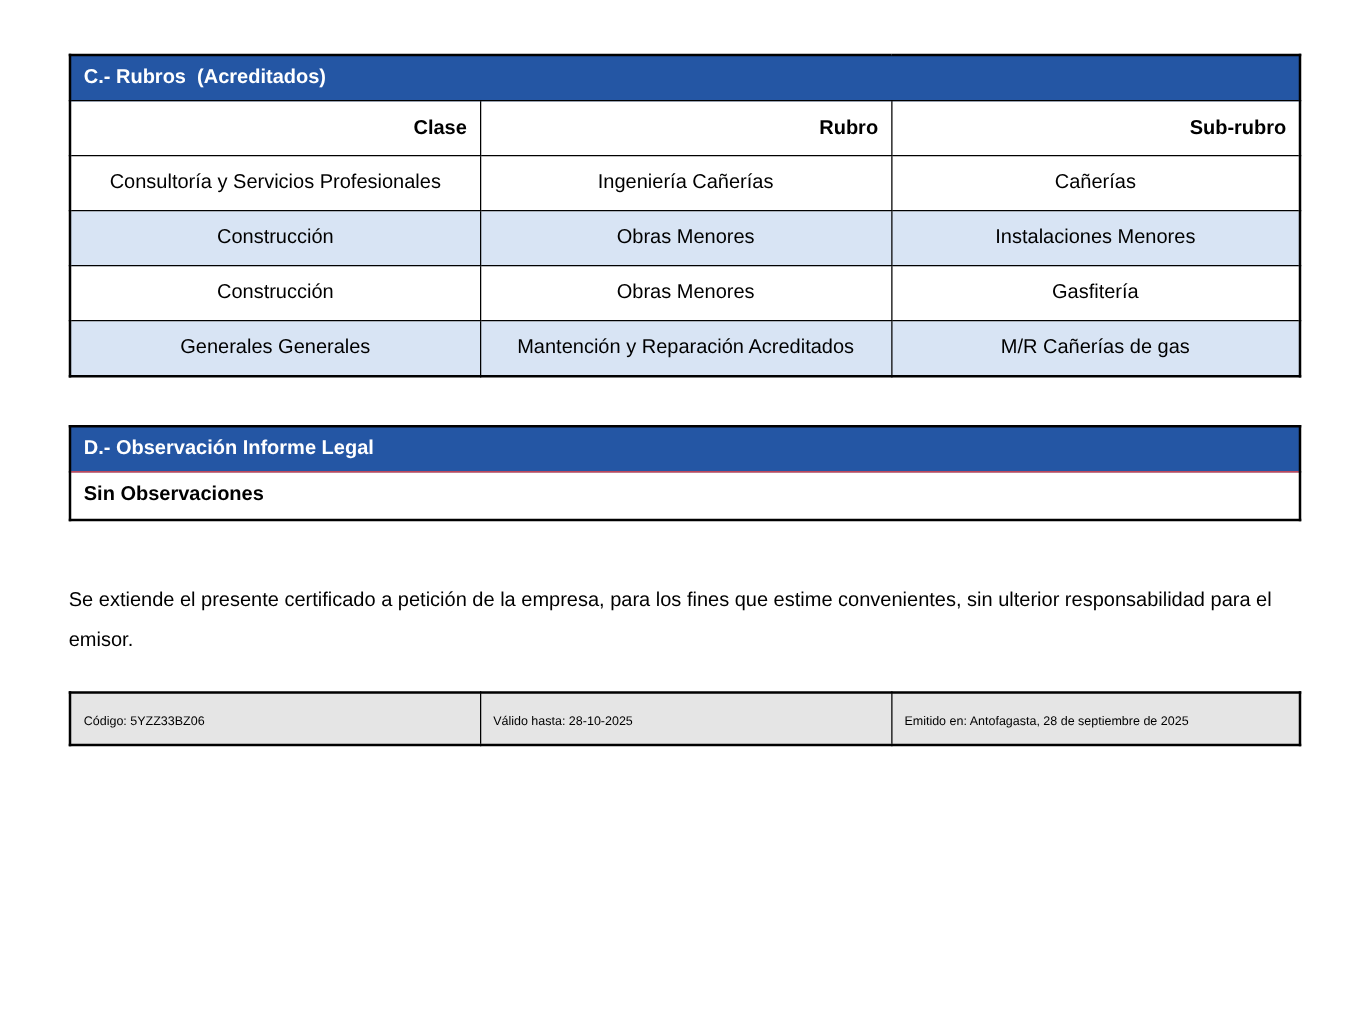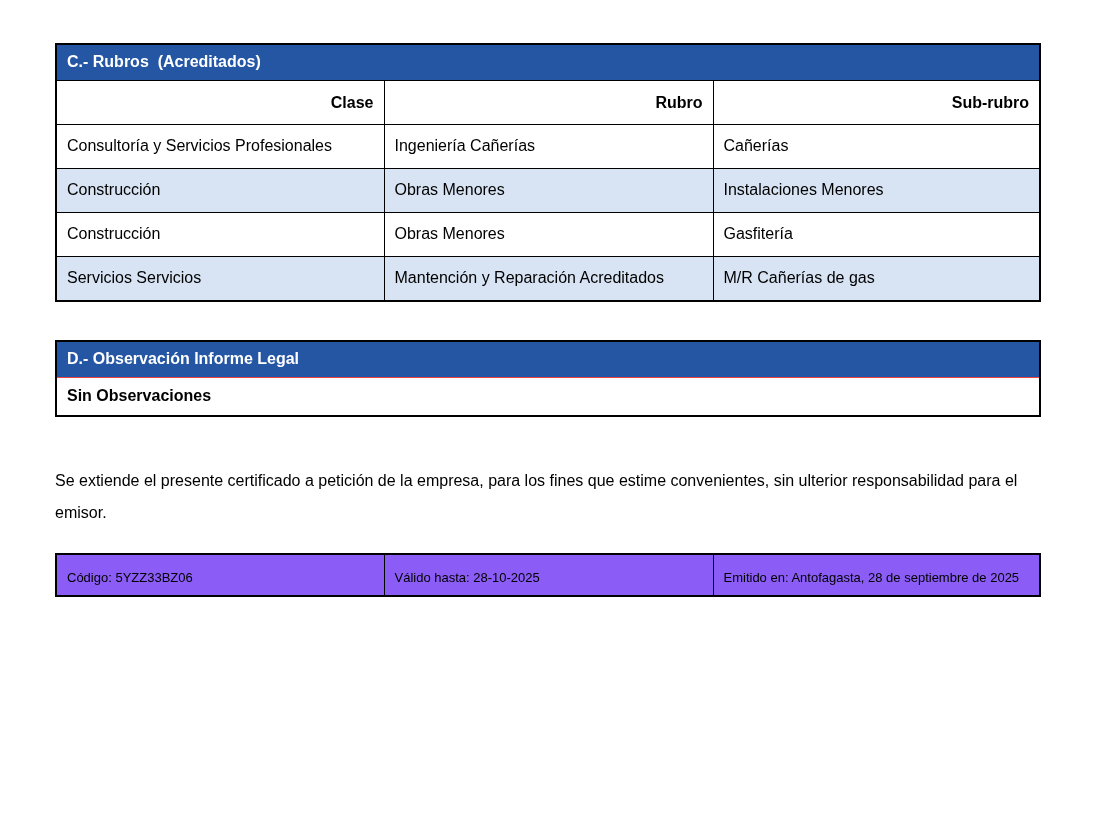--- a/index.html
+++ b/index.html
@@ -33,20 +33,21 @@
   .table-c th.col-header {
     text-align: right;
     font-weight: bold;
     padding: 13px 10px 12px 10px;
     vertical-align: middle;
   }
   .table-c td.cell {
     padding: 11px 10px 12px 10px;
     vertical-align: middle;
     line-height: 20px;
+    text-align: center;
   }
   tr.alt td { background: #D8E4F4; }
 
   
   .table-d {
     margin: 38px 0 0 55px;
     width: 984px;
     border: 2px solid #000;
   }
   .table-d td { border: 1px solid #ef4444; font-size: 16px; }
@@ -61,22 +62,22 @@
   }
 
   
   .table-footer {
     margin: 24px 0 0 55px;
     width: 984px;
     border: 2px solid #000;
   }
   .table-footer td {
     border: 1px solid #000;
-    background: #8b5cf6;
-    font-size: 13px;
+    background: #e5e5e5;
+    font-size: 10px;
     line-height: 19px;
     vertical-align: top;
     padding: 13px 10px 8px 10px;
   }
 </style>
 </head>
 <body>
 
 <div class="doc">
 
@@ -104,21 +105,21 @@
         <td class="cell">Construcción</td>
         <td class="cell">Obras Menores</td>
         <td class="cell">Instalaciones Menores</td>
       </tr>
       <tr>
         <td class="cell">Construcción</td>
         <td class="cell">Obras Menores</td>
         <td class="cell">Gasfitería</td>
       </tr>
       <tr class="alt">
-        <td class="cell">Servicios Servicios</td>
+        <td class="cell">Generales Generales</td>
         <td class="cell">Mantención y Reparación Acreditados</td>
         <td class="cell">M/R Cañerías de gas</td>
       </tr>
     </tbody>
   </table>
 
   <table class="table-d">
     <colgroup>
         <col style="width:984px">
       </colgroup>

